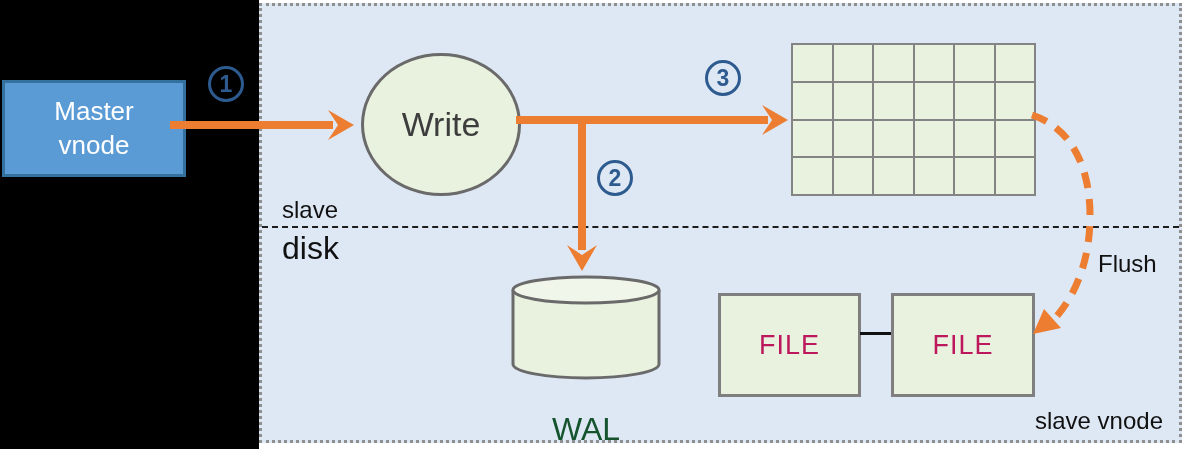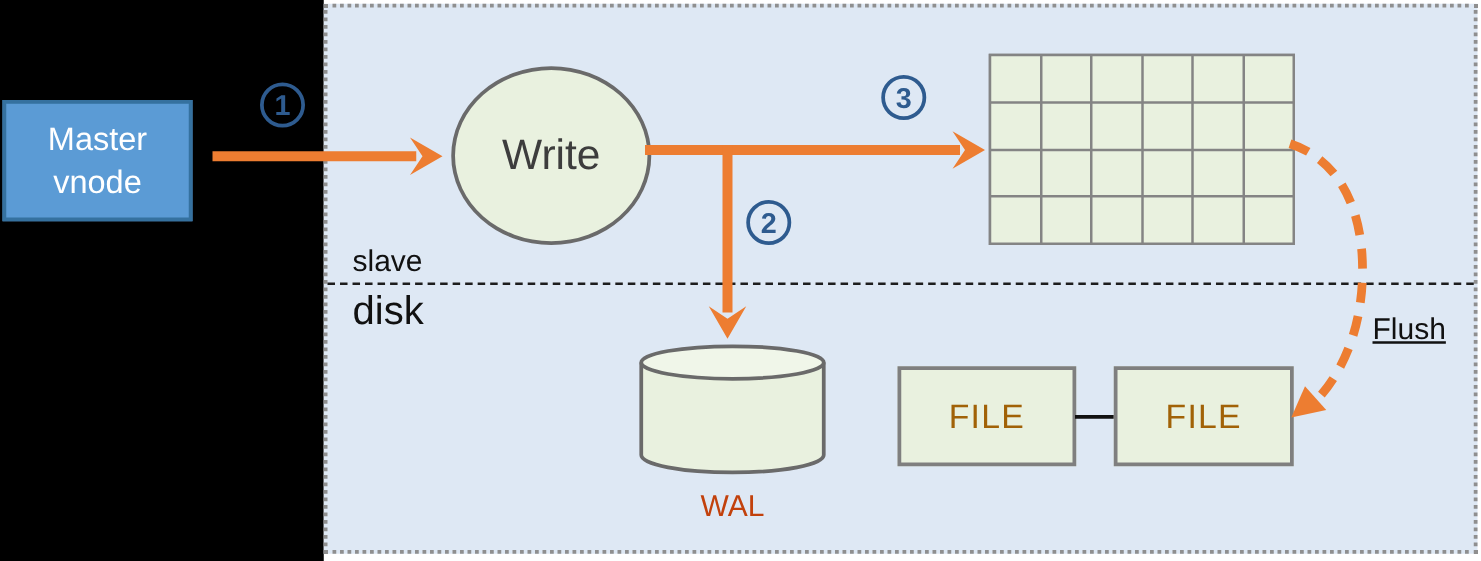--- a/index.html
+++ b/index.html
@@ -9,21 +9,21 @@
     background:#ffffff;
   }
   .abs{position:absolute;box-sizing:border-box;}
   #black-backdrop{left:0;top:0;width:259px;height:449px;background:#000000;z-index:1;}
   #panel{
     left:259px;top:3px;width:923px;height:440px;
     background:#DEE8F4;border:3px dotted #8f8f8f;z-index:2;
   }
   
   #master-node{
-    left:2px;top:80px;width:152px;height:97px;z-index:3;
+    left:2px;top:80px;width:184px;height:97px;z-index:3;
     background:#5B9BD5;border:3px solid #35719F;
     display:flex;align-items:center;justify-content:center;text-align:center;
     color:#ffffff;font-size:26px;line-height:1.28;
   }
   #master-node .lbl{width:120px;}
   
   #write-node{
     left:99px;top:47px;width:160px;height:143px;border-radius:50%;
     background:#E9F1DF;border:3px solid #6A6A6A;
     display:flex;align-items:center;justify-content:center;
@@ -35,31 +35,31 @@
     background:#848484;border:1px solid #848484;
     display:grid;gap:2px;padding:1px;
   }
   .mem-cell{background:#E9F1DF;}
   
   #mem-disk-divider{left:0;top:220px;width:917px;border-top:2px dashed #1d1d1d;}
   #memory-label{left:20px;top:190px;font-size:24px;color:#111;}
   #disk-label{left:20px;top:224px;font-size:32px;color:#111;}
   
   #wal-cylinder{left:249px;top:268px;width:150px;height:108px;}
-  #wal-label{left:249px;top:386px;width:150px;text-align:center;font-size:24px;color:#c2410c;}
+  #wal-label{left:249px;top:405px;width:150px;text-align:center;font-size:32px;color:#14532d;}
   
   .file-node{
-    top:287px;width:143px;height:80px;background:#E9F1DF;border:3px solid #7F7F7F;
+    top:287px;width:143px;height:104px;background:#E9F1DF;border:3px solid #7F7F7F;
     display:flex;align-items:center;justify-content:center;
-    color:#a16207;font-size:27px;letter-spacing:1px;
+    color:#be185d;font-size:27px;letter-spacing:1px;
   }
   #file-node-1{left:456px;}
   #file-node-2{left:629px;width:144px;}
   #file-connector{left:598px;top:326px;width:32px;border-top:3px solid #111;}
-  #flush-label{left:836px;top:244px;font-size:24px;color:#111;text-decoration:underline;}
+  #flush-label{left:836px;top:244px;font-size:24px;color:#111;}
   #slave-label{right:16px;top:401px;font-size:24px;color:#111;}
   
   .step-badge{
     width:36px;height:36px;border-radius:50%;border:3px solid #2E5B8F;
     color:#2E5B8F;font-size:23px;font-weight:600;
     display:flex;align-items:center;justify-content:center;z-index:5;
     background:transparent;
   }
   #step-badge-1{left:208px;top:66px;}
   #step-badge-2{left:597px;top:160px;}
@@ -117,20 +117,21 @@
 
     <div id="file-node-1" class="abs file-node">
       <span>FILE</span>
     </div>
     <div id="file-connector" class="abs"></div>
     <div id="file-node-2" class="abs file-node">
       <span>FILE</span>
     </div>
 
     <div id="flush-label" class="abs">Flush</div>
+    <div id="slave-label" class="abs">slave vnode</div>
   </div>
 
   <div id="master-node" class="abs">
     <span class="lbl">Master vnode</span>
   </div>
 
   <svg id="arrow-overlay" class="abs" viewBox="0 0 1185 449">
 
     <line x1="170" y1="125" x2="333" y2="125" stroke="#ED7D31" stroke-width="8"></line>
     <path d="M354,125 L328,110 L338,125 L328,140 Z" fill="#ED7D31"></path>

